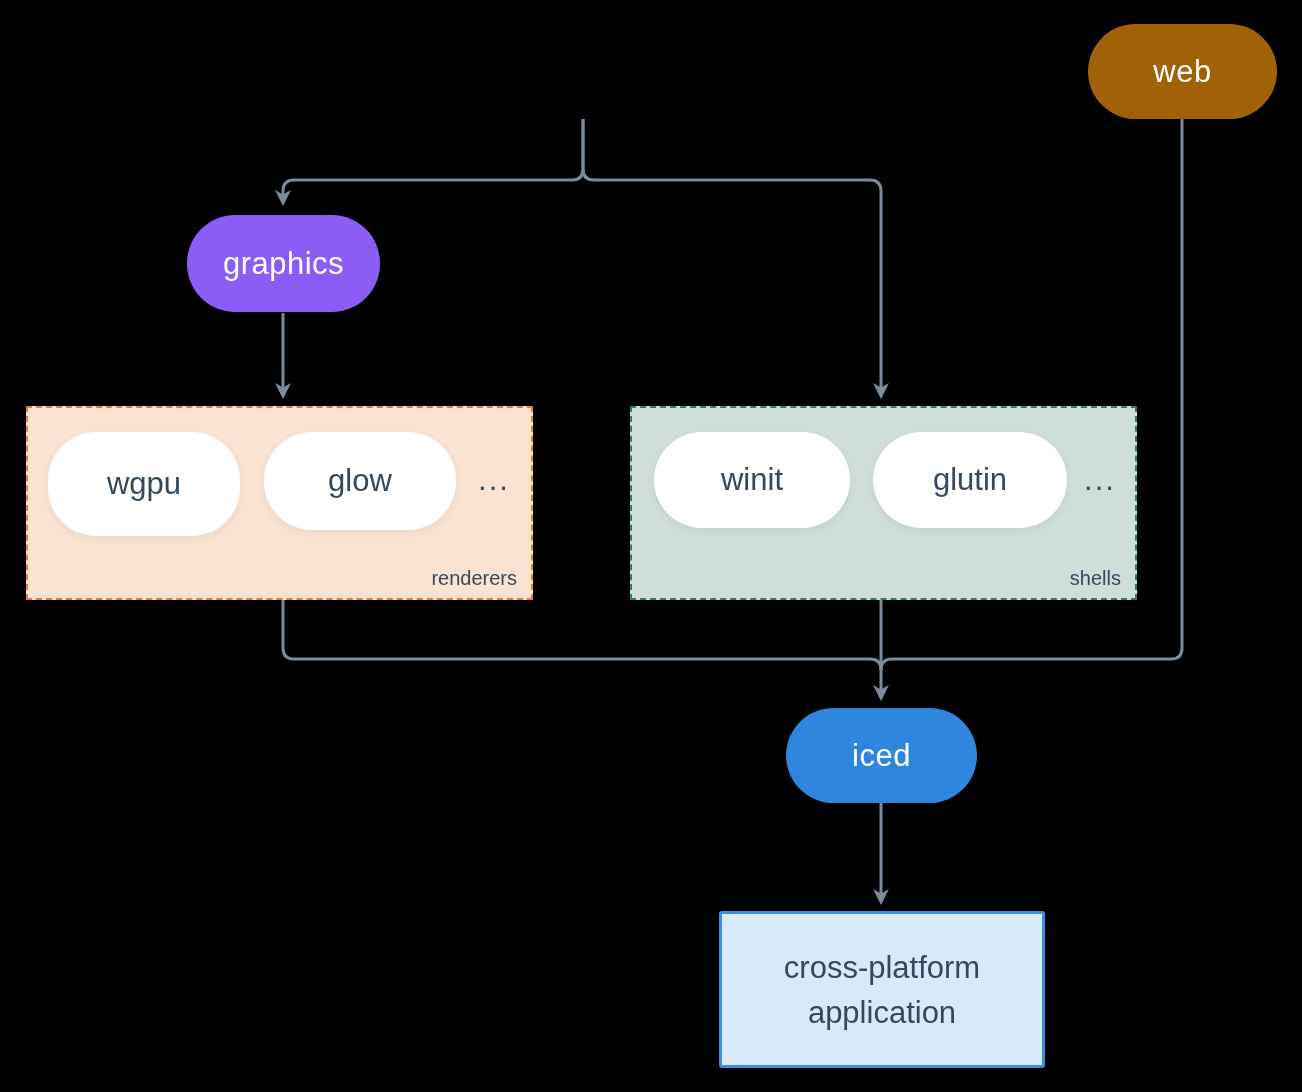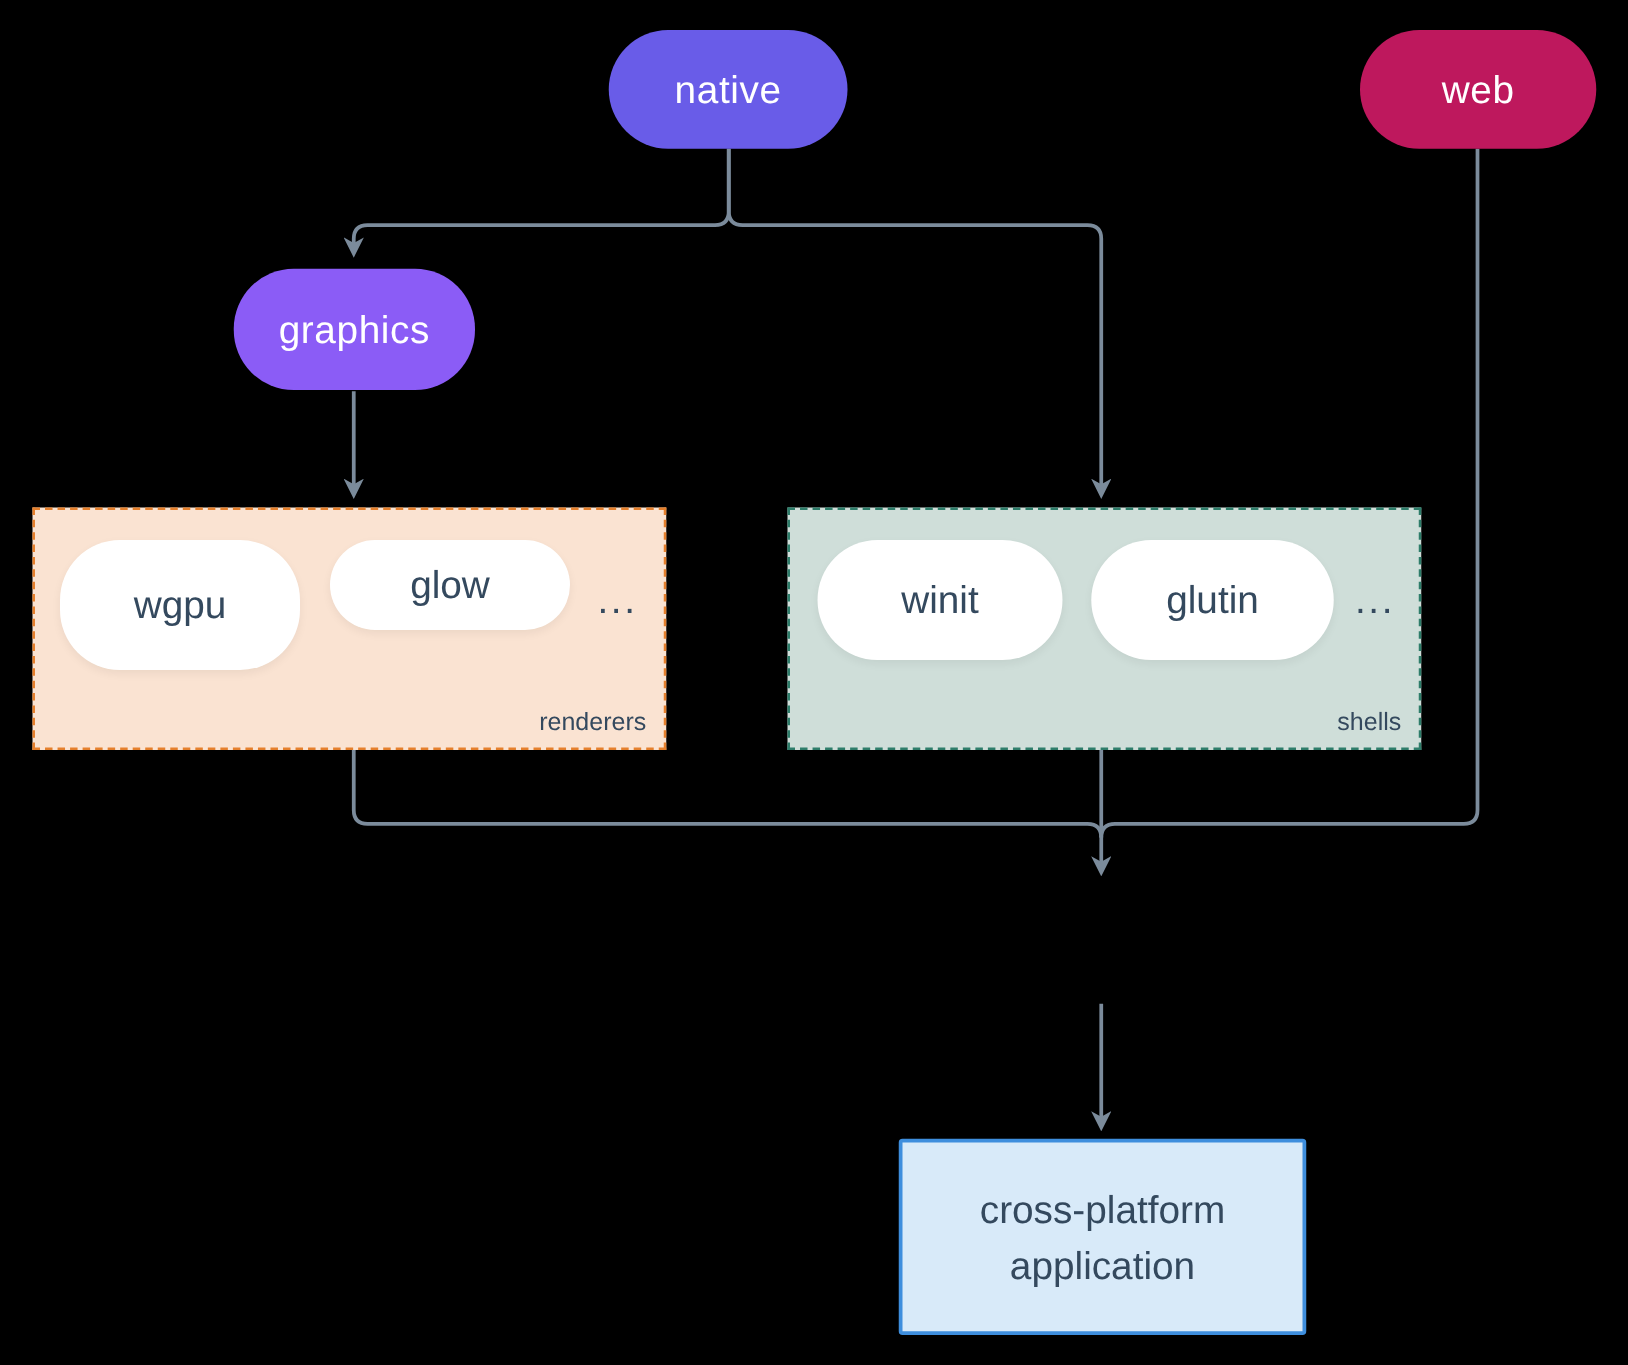--- a/index.html
+++ b/index.html
@@ -21,21 +21,21 @@
     position: absolute;
     display: flex;
     align-items: center;
     justify-content: center;
     border-radius: 48px;
     color: #ffffff;
     font-size: 31px;
     letter-spacing: 0.5px;
   }
   .node-native   { left: 487px;  top: 24px;  width: 191px; height: 95px; background: #695CE8; }
-  .node-web      { left: 1088px; top: 24px;  width: 189px; height: 95px; background: #be185d; }
+  .node-web      { left: 1088px; top: 24px;  width: 189px; height: 95px; background: #a16207; }
   .node-graphics { left: 187px;  top: 215px; width: 193px; height: 97px; background: #8b5cf6; }
   .node-iced     { left: 786px;  top: 708px; width: 191px; height: 95px; background: #2E86DE; }
 
   .group {
     position: absolute;
     box-sizing: border-box;
     width: 507px;
     height: 194px;
   }
   .group-renderers {
@@ -53,21 +53,21 @@
     background: #ffffff;
     border-radius: 48px;
     color: #34495E;
     font-size: 31px;
     display: flex;
     align-items: center;
     justify-content: center;
     box-shadow: 0 3px 8px rgba(0,0,0,0.06);
   }
   .rp-1 { left: 20px;  top: 24px; width: 192px; height: 104px; }
-  .rp-2 { left: 236px; top: 24px; width: 192px; height: 72px; }
+  .rp-2 { left: 236px; top: 24px; width: 192px; height: 98px; }
   .sp-1 { left: 22px;  top: 24px; width: 196px; height: 96px; }
   .sp-2 { left: 241px; top: 24px; width: 194px; height: 96px; }
   .ellipsis {
     position: absolute;
     top: 24px;
     width: 60px;
     height: 96px;
     display: flex;
     align-items: center;
     justify-content: center;
@@ -117,36 +117,36 @@
       <path d="M 583 119 L 583 169 Q 583 180 572 180 L 294 180 Q 283 180 283 191 L 283 198" marker-end="url(#arrow)"></path>
       <path d="M 583 119 L 583 169 Q 583 180 594 180 L 870 180 Q 881 180 881 191 L 881 391" marker-end="url(#arrow)"></path>
       <path d="M 283 313 L 283 391" marker-end="url(#arrow)"></path>
       <path d="M 283 600 L 283 648 Q 283 659 294 659 L 870 659 Q 881 659 881 670"></path>
       <path d="M 1182 119 L 1182 648 Q 1182 659 1171 659 L 892 659 Q 881 659 881 670"></path>
       <path d="M 881 600 L 881 693" marker-end="url(#arrow)"></path>
       <path d="M 881 803 L 881 897" marker-end="url(#arrow)"></path>
     </g>
   </svg>
 
-  <div class="node node-native">native</div>
 
   <div class="node node-web">web</div>
 
   <div class="node node-graphics">graphics</div>
 
   <div class="group group-renderers">
     <div class="pill-white rp-1">wgpu</div>
     <div class="pill-white rp-2">glow</div>
     <div class="ellipsis r-ell">...</div>
     <div class="group-label">renderers</div>
   </div>
 
   <div class="group group-shells">
     <div class="pill-white sp-1">winit</div>
     <div class="pill-white sp-2">glutin</div>
     <div class="ellipsis s-ell">...</div>
     <div class="group-label">shells</div>
   </div>
 
+  <div class="node node-iced">iced</div>
 
   <div class="app-box">cross-platform application</div>
 
 </div>
 
 </body></html>

